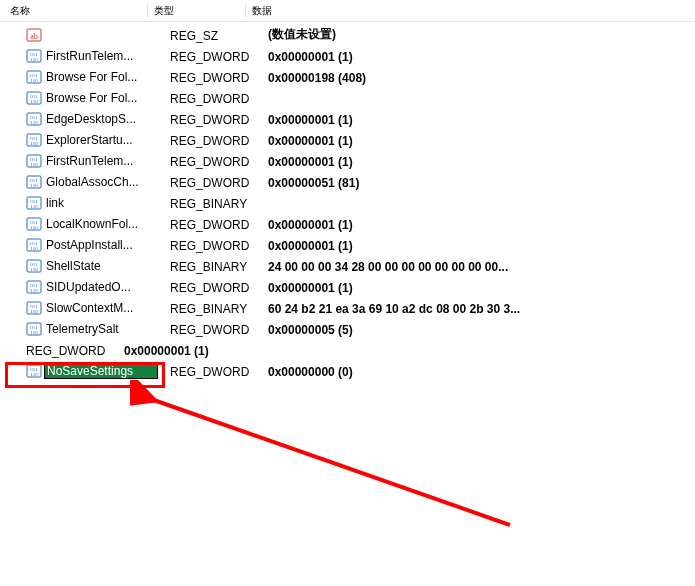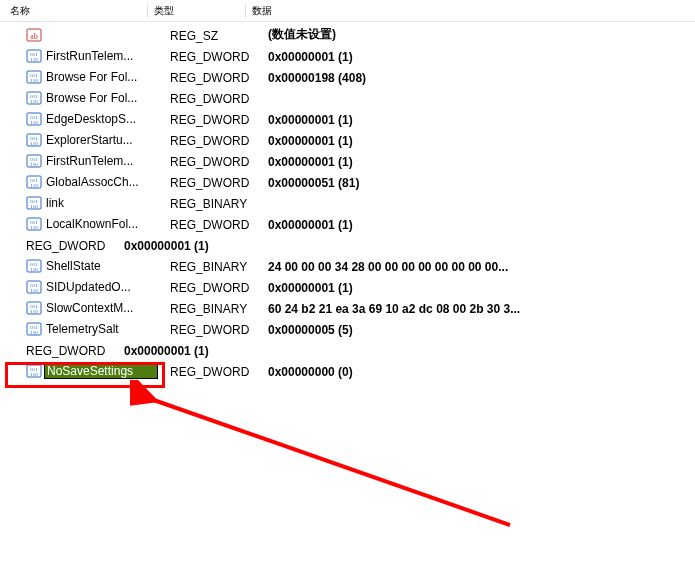--- a/index.html
+++ b/index.html
@@ -72,21 +72,21 @@
   }
   .icon svg { display: block; }
   .name-text {
     overflow: hidden;
     text-overflow: ellipsis;
     white-space: nowrap;
     flex: 1;
   }
   
   .editing .name-text {
-    background: #4d7c0f;
+    background: #15803d;
     color: #fff;
     border: 1px solid #000;
     padding: 0 2px;
     margin-left: -2px;
   }
   
   .annot-box {
     position: absolute;
     left: 5px;
     top: 362px;
@@ -246,20 +246,30 @@
               <text x="8" y="8" text-anchor="middle" font-size="5" font-family="Tahoma" fill="#2a6bc7">011</text>
               <text x="8" y="13" text-anchor="middle" font-size="5" font-family="Tahoma" fill="#2a6bc7">110</text>
             </svg>
           </span>
           <span class="name-text">LocalKnownFol...</span>
         </div>
         <div class="cell type-cell">REG_DWORD</div>
         <div class="cell data-cell">0x00000001 (1)</div>
       </div>
       <div class="row">
+        <div class="cell name-cell">
+          <span class="icon">
+            <svg width="16" height="16">
+              <rect x="1" y="2" width="14" height="12" rx="1" fill="#fff" stroke="#2a6bc7"></rect>
+              <text x="8" y="8" text-anchor="middle" font-size="5" font-family="Tahoma" fill="#2a6bc7">011</text>
+              <text x="8" y="13" text-anchor="middle" font-size="5" font-family="Tahoma" fill="#2a6bc7">110</text>
+            </svg>
+          </span>
+          <span class="name-text">PostAppInstall...</span>
+        </div>
         <div class="cell type-cell">REG_DWORD</div>
         <div class="cell data-cell">0x00000001 (1)</div>
       </div>
       <div class="row">
         <div class="cell name-cell">
           <span class="icon">
             <svg width="16" height="16">
               <rect x="1" y="2" width="14" height="12" rx="1" fill="#fff" stroke="#2a6bc7"></rect>
               <text x="8" y="8" text-anchor="middle" font-size="5" font-family="Tahoma" fill="#2a6bc7">011</text>
               <text x="8" y="13" text-anchor="middle" font-size="5" font-family="Tahoma" fill="#2a6bc7">110</text>

